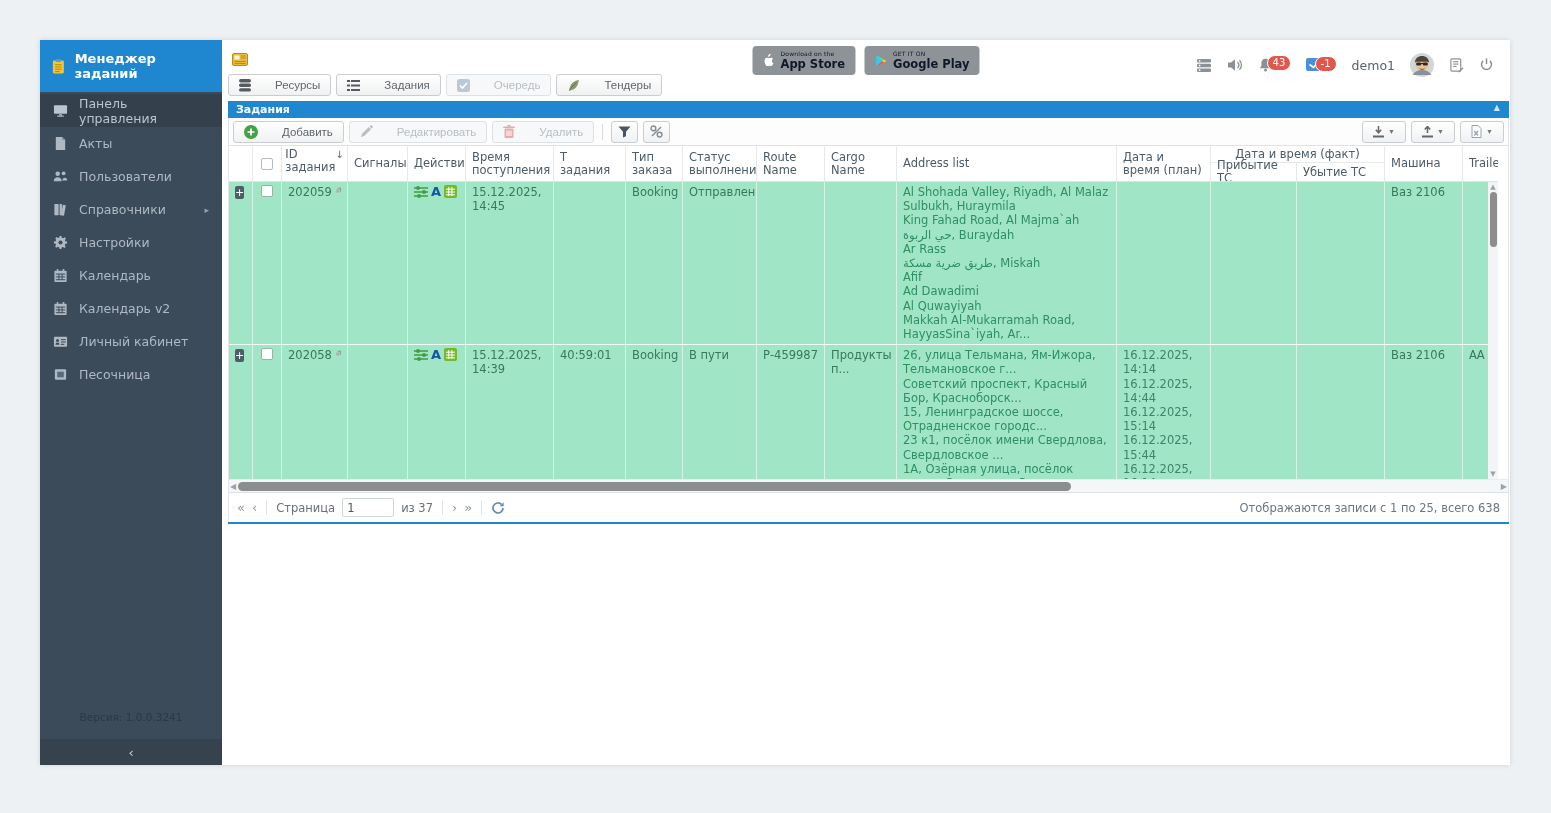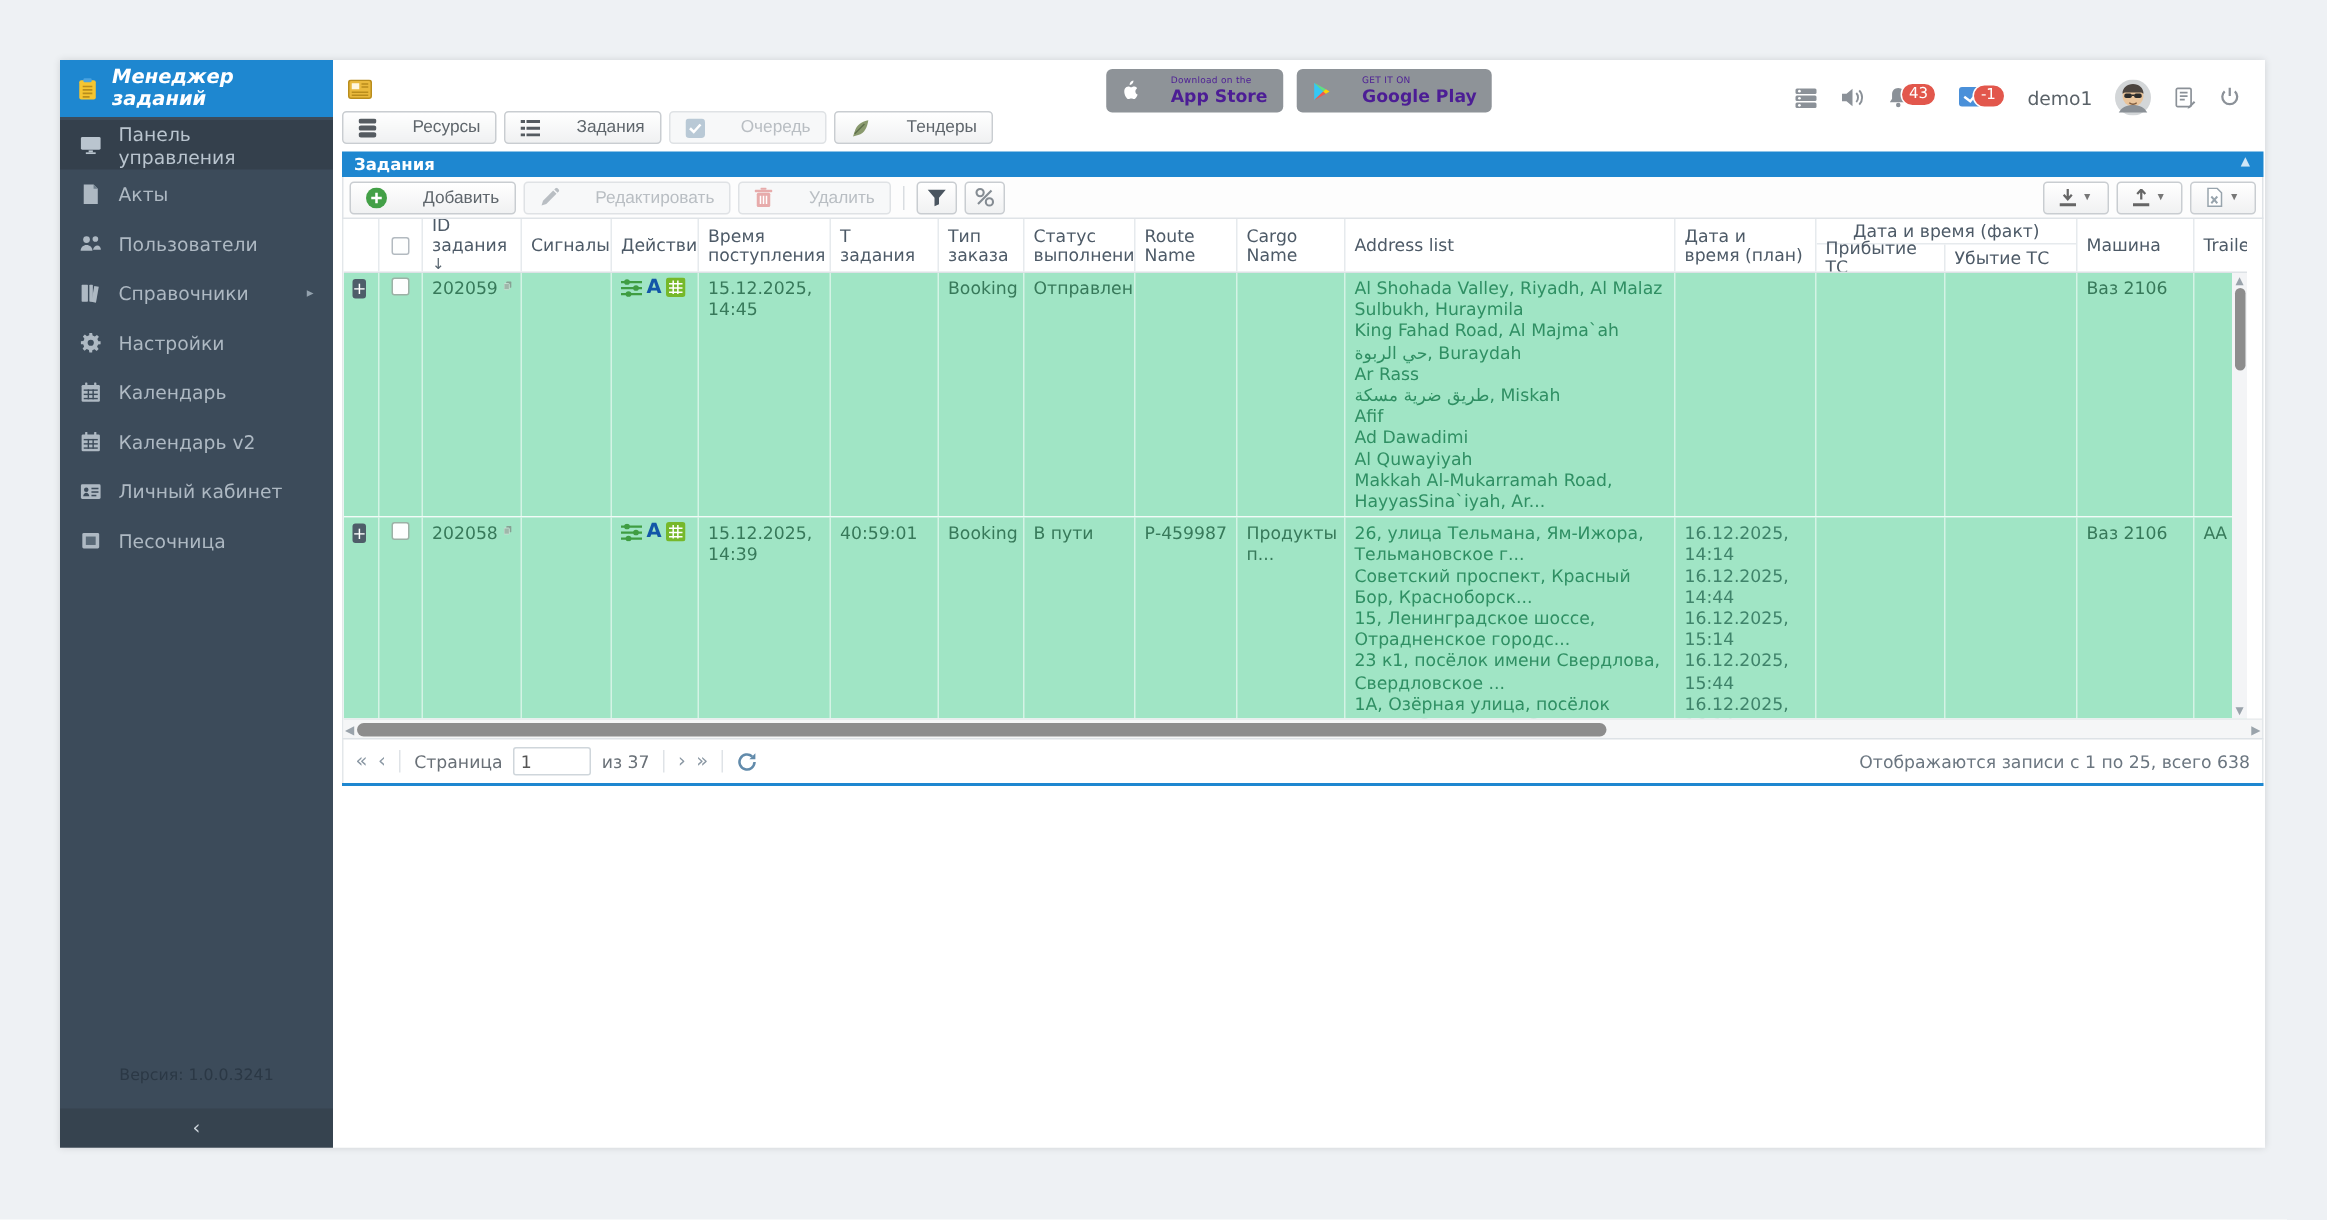--- a/index.html
+++ b/index.html
@@ -7,35 +7,35 @@
   body {
     width:1551px; height:813px; overflow:hidden;
     background:#eef1f4;
     font-family:"DejaVu Sans", sans-serif;
     -webkit-font-smoothing:antialiased;
   }
   .window { position:absolute; left:40px; top:40px; width:1470px; height:725px; background:#fff; box-shadow:0 0 5px rgba(0,0,0,.12); }
 
   
   .sidebar { position:absolute; left:0; top:0; width:182px; height:100%; background:#3c4b5a; display:flex; flex-direction:column; }
-  .sb-header { height:38px; background:#1e87d0; display:flex; align-items:center; gap:9px; padding:0 11px; color:#fff; font-size:13px; font-weight:bold; flex:none;font-style:italic; }
+  .sb-header { height:52px; background:#1e87d0; display:flex; align-items:center; gap:9px; padding:0 11px; color:#fff; font-size:13px; font-weight:bold; flex:none; }
   .sb-nav { flex:1 1 auto; padding-top:2px; }
   .sb-item { display:flex; align-items:center; gap:11px; height:33px; padding:0 13px; color:#aeb9c3; font-size:12.5px; cursor:pointer; }
   .sb-item.active { background:#34404c; color:#bac5cf; }
   .sb-item svg { width:15px; height:15px; flex:none; }
   .sb-sub-arrow { margin-left:auto; font-size:9px; color:#93a1ad; }
   .sb-version { text-align:center; color:#2b3845; font-size:10.5px; padding:8px 0 16px; }
   .sb-footer { height:26px; background:#36434f; color:#ccd4db; display:flex; align-items:center; justify-content:center; font-size:13px; flex:none; cursor:pointer; }
 
   
   .main { position:absolute; left:182px; top:0; right:0; height:100%; background:#fff; }
 
   .news-icon { position:absolute; left:10px; top:13px; }
   .store-badges { position:absolute; left:50%; transform:translateX(-50%); top:6px; display:flex; gap:9px; }
-  .store-badge { background:#8e9398; color:#4c1d95; border-radius:4px; height:29px; display:flex; align-items:center; gap:21px; padding:0 10px; cursor:pointer; }
+  .store-badge { background:#8e9398; color:#0f172a; border-radius:4px; height:29px; display:flex; align-items:center; gap:6px; padding:0 10px; cursor:pointer; }
   .store-badge .lines { display:flex; flex-direction:column; line-height:1.25; }
   .store-badge .l1 { font-size:6px; letter-spacing:.2px; }
   .store-badge .l2 { font-size:11.5px; font-weight:bold; }
 
   .top-icons { position:absolute; right:16px; top:13px; display:flex; align-items:center; gap:15px; color:#8b9198; }
   .ti { position:relative; display:inline-flex; align-items:center; cursor:pointer;text-align:center; }
   .nbadge { position:absolute; left:9px; top:-2px; background:#e2574c; color:#fff; border-radius:9px; font-size:10px; line-height:14px; padding:0 5px; border:1px solid #fff; white-space:nowrap; }
   .user-name { color:#5a6268; font-size:12.5px; cursor:pointer; }
 
   .navrow { position:absolute; top:34px; left:6px; display:flex; gap:5px; }
@@ -420,21 +420,21 @@
         </span>
       </div>
 
       <div class="grid">
         <div class="grid-inner">
           <div class="grid-header">
             <div class="hc w0"></div>
             <div class="hc w1" style="justify-content:center">
                 <span class="cb hdr-cb"></span>
               </div>
-            <div class="hc w2" style="flex-direction:column;align-items:flex-start;justify-content:center">
+            <div class="hc w2" style="flex-direction:row;align-items:flex-start;justify-content:center">
               <span>ID задания</span>
               <span class="sort-arrow">↓</span>
             </div>
             <div class="hc w3">
                 <span>Сигналы</span>
               </div>
             <div class="hc w4">
                 <span>Действия</span>
               </div>
             <div class="hc w5">

